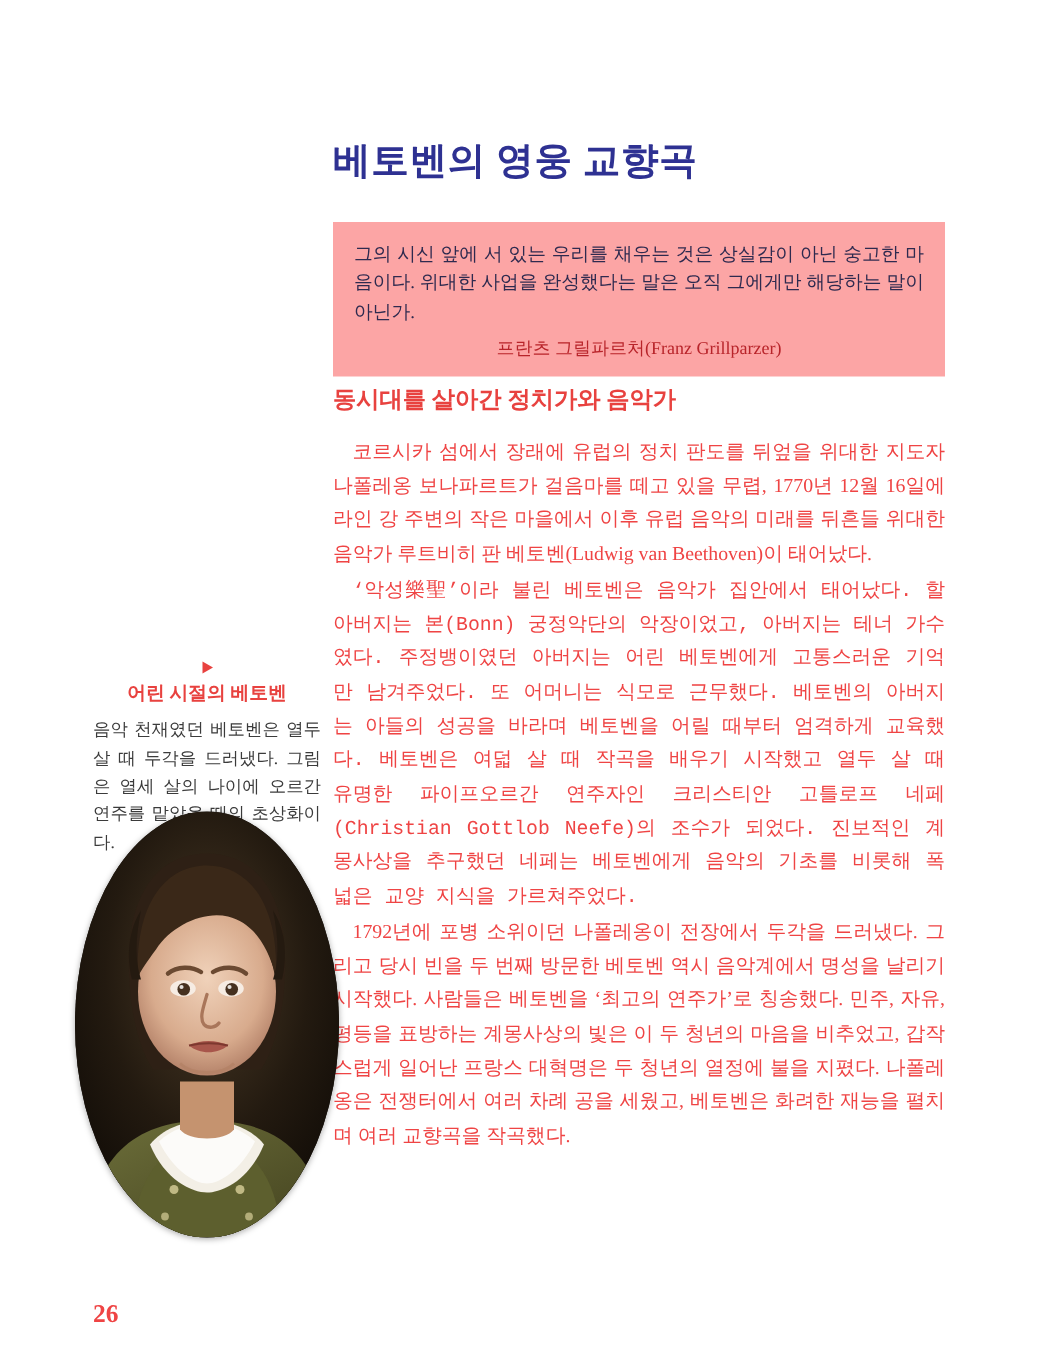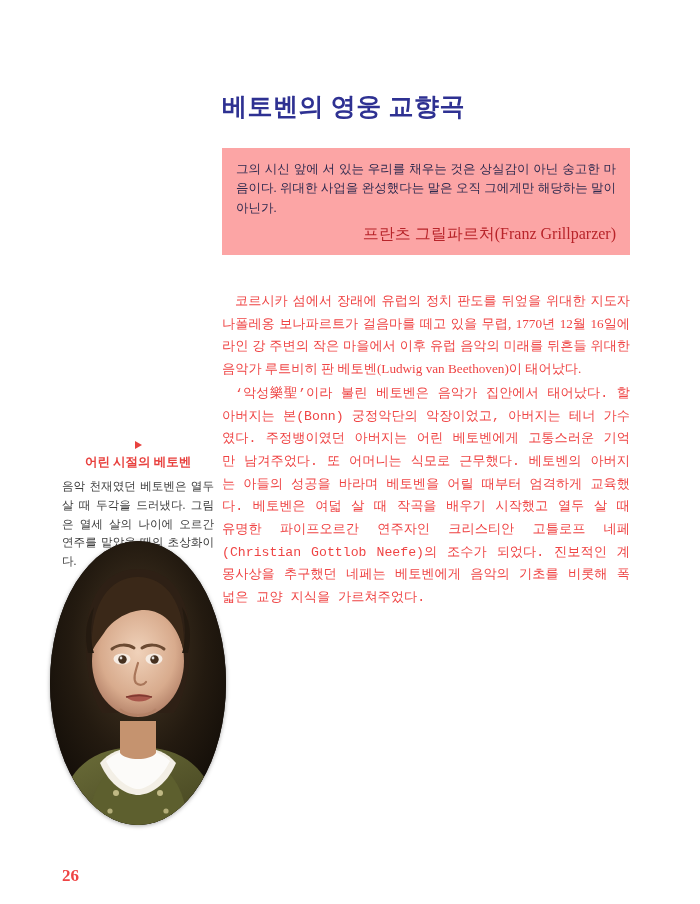--- a/index.html
+++ b/index.html
@@ -46,23 +46,23 @@
   }
   .quote-text {
     font-size: 12.5px;
     line-height: 1.55;
     color: #2e2a4f;
     text-align: justify;
     margin: 0;
   }
   .quote-attrib {
     margin-top: 6px;
-    font-size: 16px;
+    font-size: 12px;
     color: #b8242a;
-    text-align: right;
+    text-align: center;
   }
 
   
   .section-heading {
     position: absolute;
     left: 222px;
     top: 228px;
     font-size: 15.5px;
     font-weight: bold;
     color: #e8423f;
@@ -155,24 +155,26 @@
 
 <div class="page">
 
   <div class="title">베토벤의 영웅 교향곡</div>
 
   <div class="quote-box">
     <p class="quote-text">그의 시신 앞에 서 있는 우리를 채우는 것은 상실감이 아닌 숭고한 마음이다. 위대한 사업을 완성했다는 말은 오직 그에게만 해당하는 말이 아닌가.</p>
     <div class="quote-attrib">프란츠 그릴파르처(Franz Grillparzer)</div>
   </div>
 
+  <div class="section-heading">동시대를 살아간 정치가와 음악가</div>
 
   <div class="body-col">
     <p>코르시카 섬에서 장래에 유럽의 정치 판도를 뒤엎을 위대한 지도자 나폴레옹 보나파르트가 걸음마를 떼고 있을 무렵, 1770년 12월 16일에 라인 강 주변의 작은 마을에서 이후 유럽 음악의 미래를 뒤흔들 위대한 음악가 루트비히 판 베토벤(Ludwig van Beethoven)이 태어났다.</p>
     <p style="margin-top: 2px; font-family: Liberation Mono, monospace;">‘악성樂聖’이라 불린 베토벤은 음악가 집안에서 태어났다. 할아버지는 본(Bonn) 궁정악단의 악장이었고, 아버지는 테너 가수였다. 주정뱅이였던 아버지는 어린 베토벤에게 고통스러운 기억만 남겨주었다. 또 어머니는 식모로 근무했다. 베토벤의 아버지는 아들의 성공을 바라며 베토벤을 어릴 때부터 엄격하게 교육했다. 베토벤은 여덟 살 때 작곡을 배우기 시작했고 열두 살 때 유명한 파이프오르간 연주자인 크리스티안 고틀로프 네페(Christian Gottlob Neefe)의 조수가 되었다. 진보적인 계몽사상을 추구했던 네페는 베토벤에게 음악의 기초를 비롯해 폭넓은 교양 지식을 가르쳐주었다.</p>
+    <p>1792년에 포병 소위이던 나폴레옹이 전장에서 두각을 드러냈다. 그리고 당시 빈을 두 번째 방문한 베토벤 역시 음악계에서 명성을 날리기 시작했다. 사람들은 베토벤을 ‘최고의 연주가’로 칭송했다. 민주, 자유, 평등을 표방하는 계몽사상의 빛은 이 두 청년의 마음을 비추었고, 갑작스럽게 일어난 프랑스 대혁명은 두 청년의 열정에 불을 지폈다. 나폴레옹은 전쟁터에서 여러 차례 공을 세웠고, 베토벤은 화려한 재능을 펼치며 여러 교향곡을 작곡했다.</p>
   </div>
 
   <div class="caption-block">
     <div class="caption-title">
       <span class="caption-bullet"></span>
       <span>어린 시절의 베토벤</span>
     </div>
     <p class="caption-body">음악 천재였던 베토벤은 열두 살 때 두각을 드러냈다. 그림은 열세 살의 나이에 오르간 연주를 맡았을 때의 초상화이다.</p>
   </div>
 

